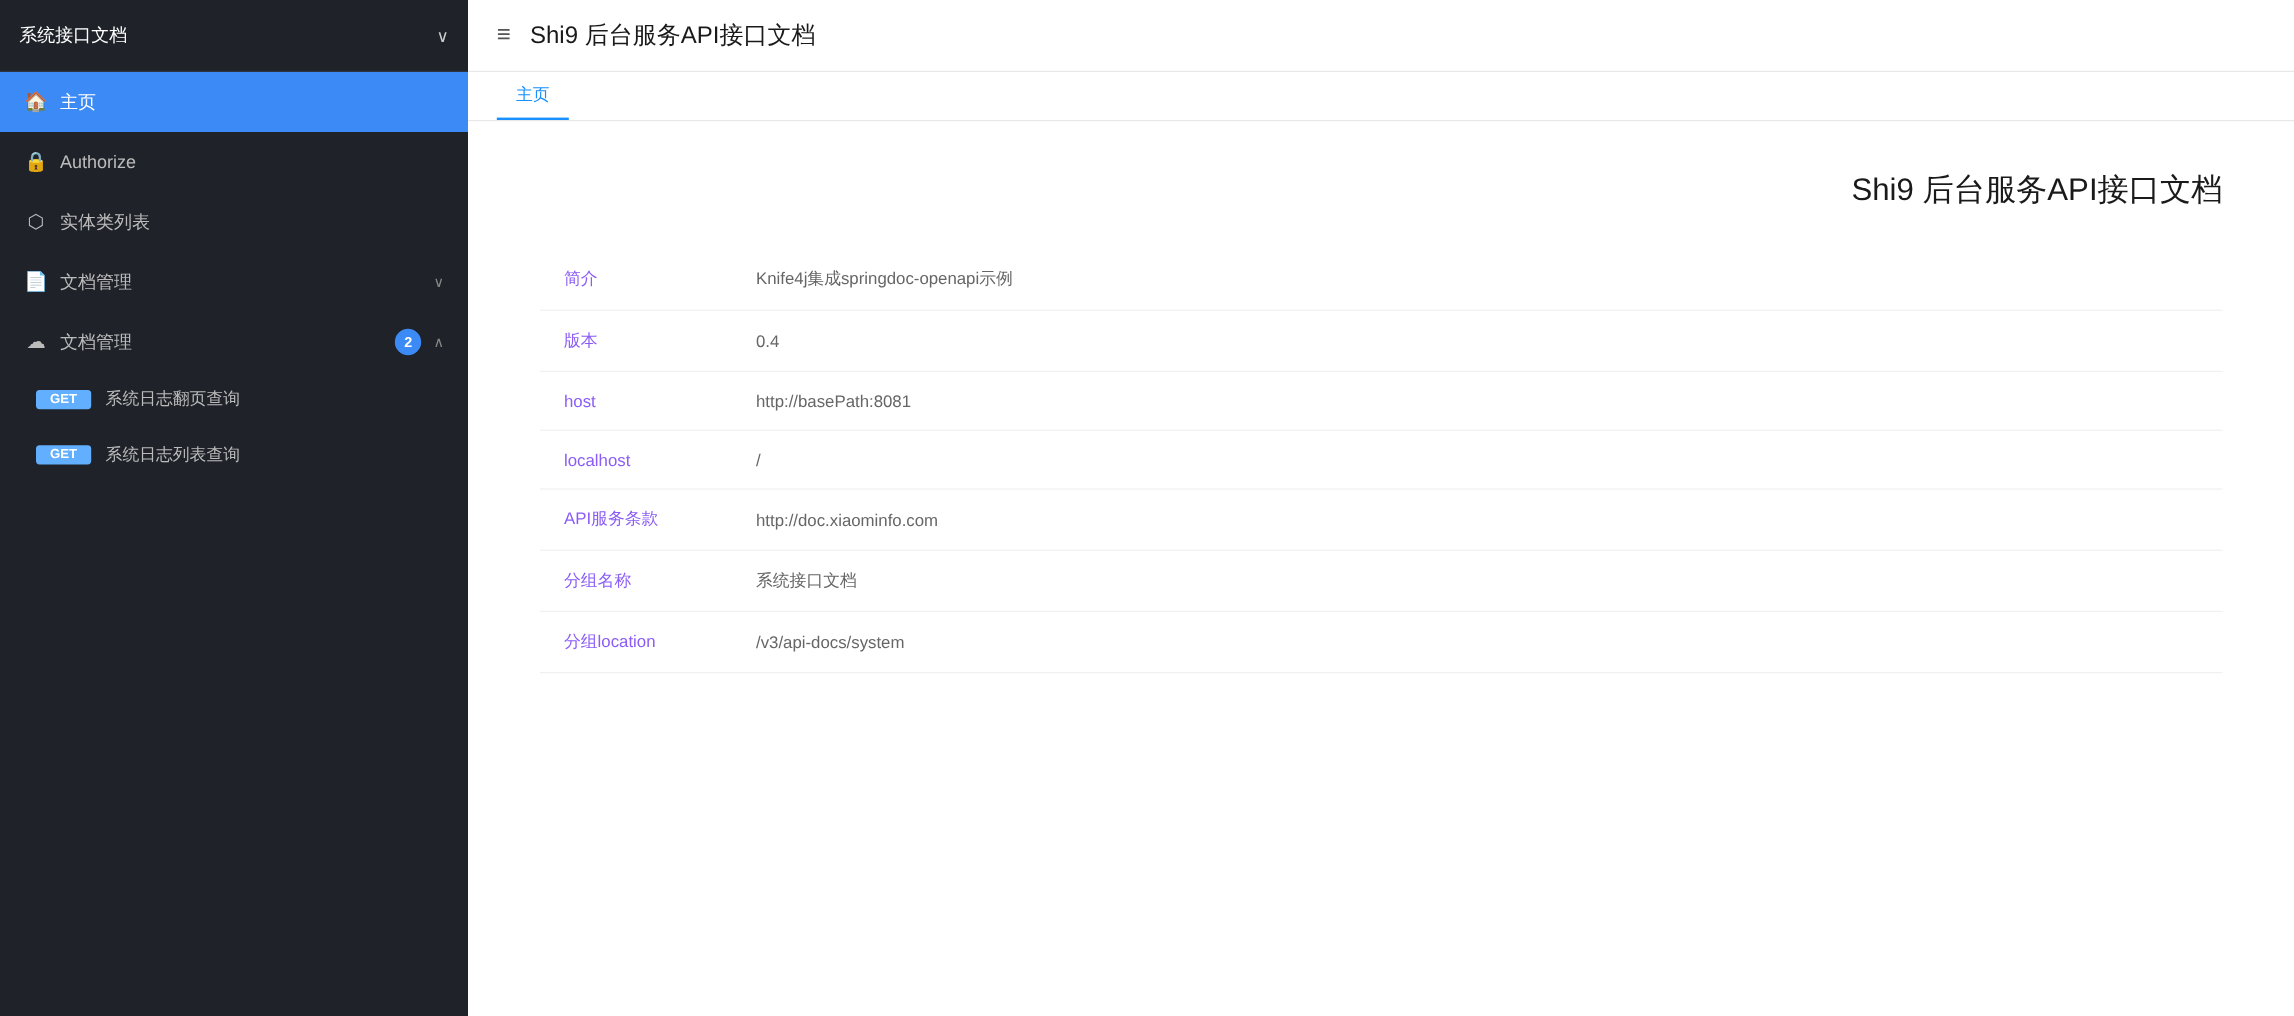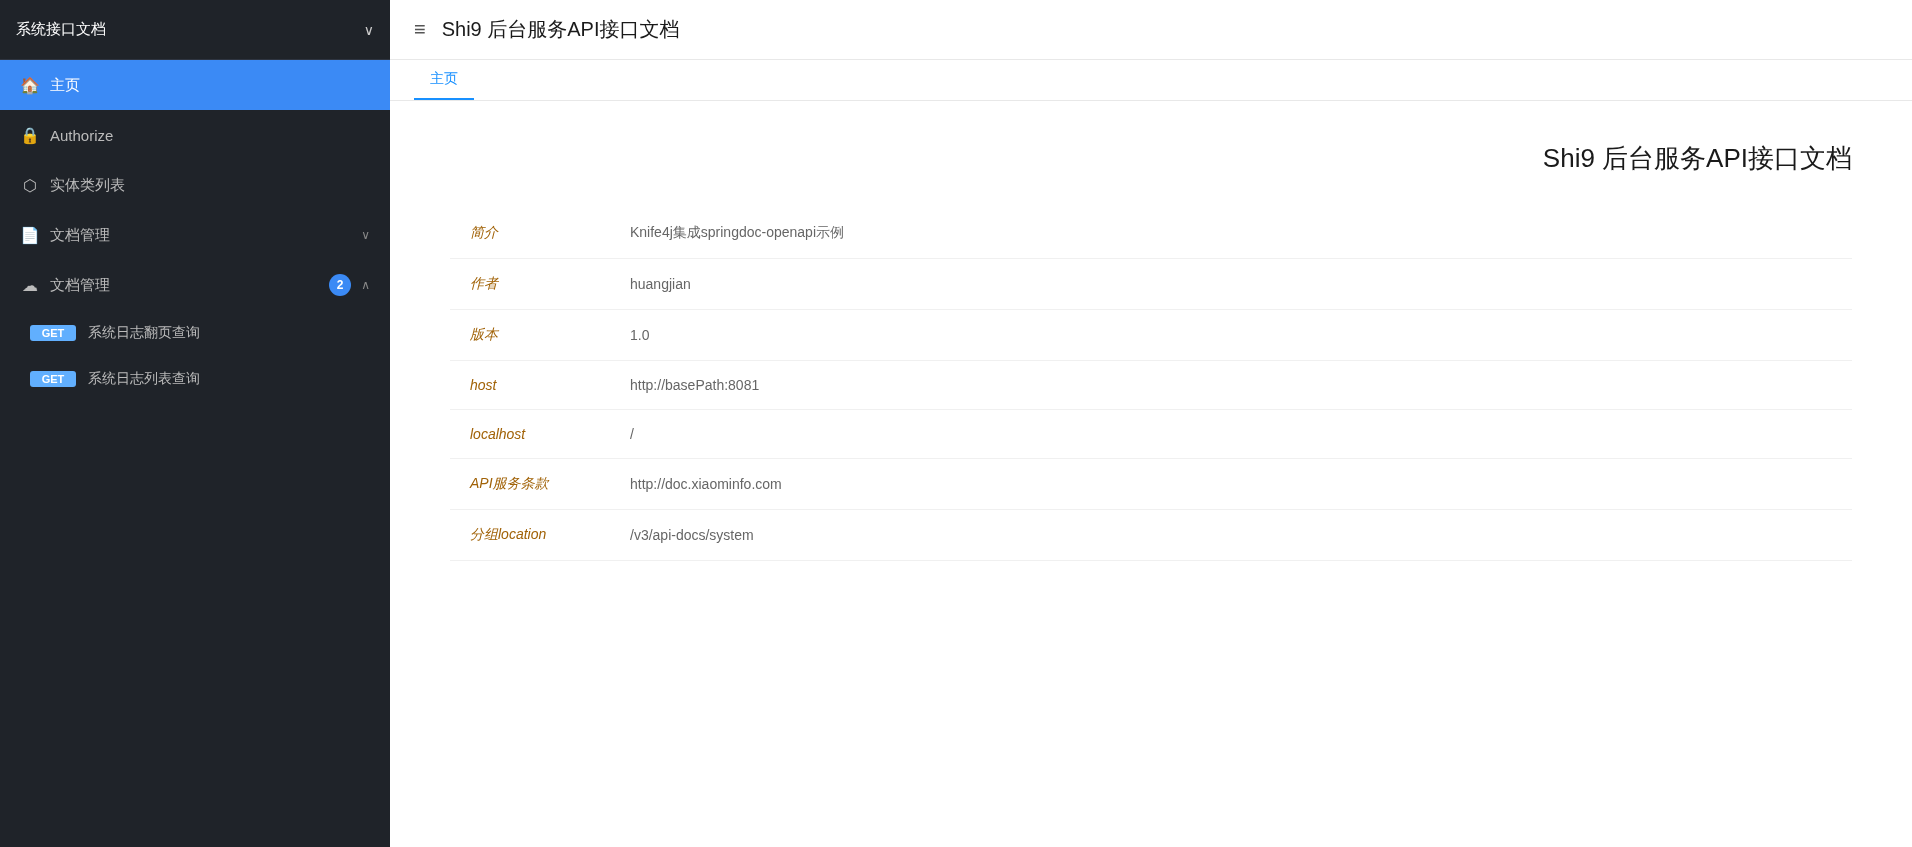--- a/index.html
+++ b/index.html
@@ -175,23 +175,22 @@
     }
 
     .info-table td {
       padding: 16px 20px;
       font-size: 14px;
       color: #333;
     }
 
     .info-table td:first-child {
       width: 160px;
-      color: #a16207;
+      color: #8b5cf6;
       font-weight: 400;
-      font-style: italic;
     }
 
     .info-table td:last-child {
       color: #666;
     }
 
     .get-tag {
       display: inline-block;
       background: #61affe;
       color: #fff;
@@ -280,38 +279,38 @@
   <div class="content-area">
     <div class="api-doc-title">Shi9 后台服务API接口文档</div>
 
     <table class="info-table">
       <tbody id="info-table-body">
       <tr>
             <td>简介</td>
             <td>Knife4j集成springdoc-openapi示例</td>
           </tr>
           <tr>
-            <td>作者</td>
-            <td>huangjian</td>
-          </tr>
-          <tr>
             <td>版本</td>
-            <td>1.0</td>
+            <td>0.4</td>
           </tr>
           <tr>
             <td>host</td>
             <td>http://basePath:8081</td>
           </tr>
           <tr>
             <td>localhost</td>
             <td>/</td>
           </tr>
           <tr>
             <td>API服务条款</td>
             <td>http://doc.xiaominfo.com</td>
+          </tr>
+          <tr>
+            <td>分组名称</td>
+            <td>系统接口文档</td>
           </tr>
           <tr>
             <td>分组location</td>
             <td>/v3/api-docs/system</td>
           </tr>
         </tbody>
     </table>
   </div>
 </div>
 

